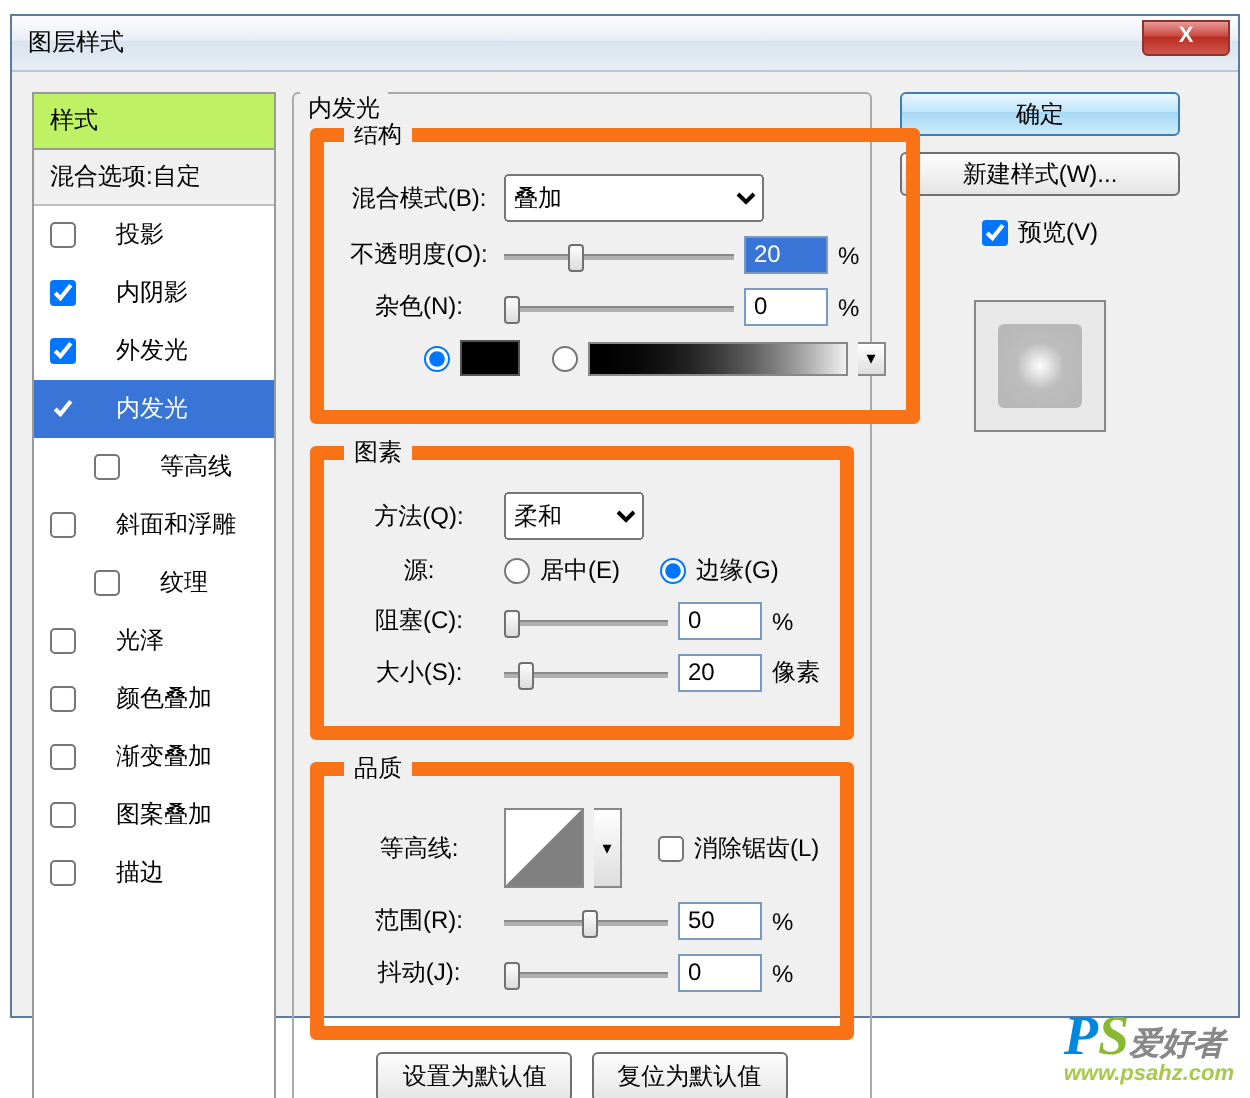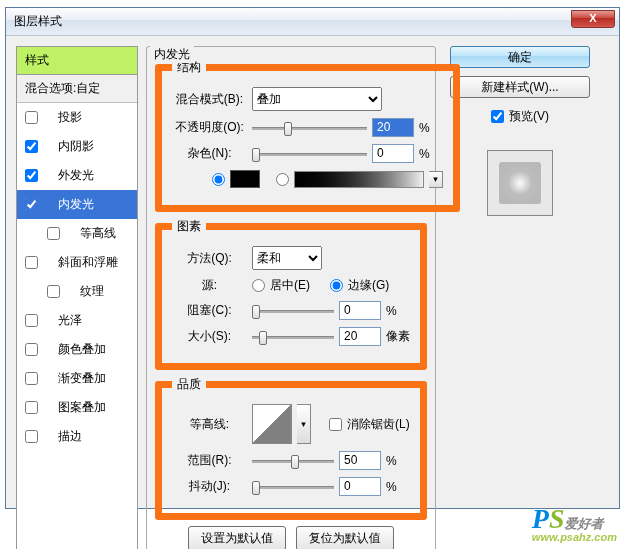--- a/index.html
+++ b/index.html
@@ -40,21 +40,21 @@
 .btn.ok { border:1px solid #3c7fb1; background:linear-gradient(#eaf6fd,#bee6fd 45%,#a7d9f5 46%,#cdebfa); }
 .preview { width:66px; height:66px; border:1px solid #888; background:#e8e8e8; display:flex; align-items:center; justify-content:center; margin-top:10px; }
 .preview-inner { width:42px; height:42px; background:radial-gradient(circle, rgba(255,255,255,0.9) 0%, rgba(160,160,160,0.6) 40%, #b8b8b8 80%); border-radius:3px; }
 .btm-btns { text-align:center; margin-top:4px; }
 .btn-sm { display:inline-block; padding:3px 12px; border:1px solid #707070; border-radius:3px; background:linear-gradient(#fdfdfd,#e5e5e5); cursor:pointer; margin:0 3px; }
 .main-group-label { position:absolute; left:144px; top:38px; background:#f0f0f0; padding:0 4px; color:#000; z-index:5; }
 .mid-wrap { border:1px solid #aaa; border-radius:3px; padding:12px 8px 8px 8px; position:relative; }
 .watermark { position:absolute; right:8px; bottom:6px; font-size:18px; font-style:italic; font-weight:bold; }
 .watermark .p { color:#0088e0; font-size:28px; font-family:Georgia,serif; }
 .watermark .s { color:#8ab92f; font-size:28px; font-family:Georgia,serif; }
-.watermark .txt { color:#888; font-size:13px; }
+.watermark .txt { color:#888; font-size:16px; }
 .watermark .url { color:#a8c94a; font-size:11px; display:block; text-align:center; margin-top:-4px; }
 input[type=checkbox],input[type=radio]{ margin:0; width:13px; height:13px; }
 </style>
 </head>
 <body>
 
 <div class="window">
   <div class="titlebar">
     <span>图层样式</span>
     <div class="close">X</div>

